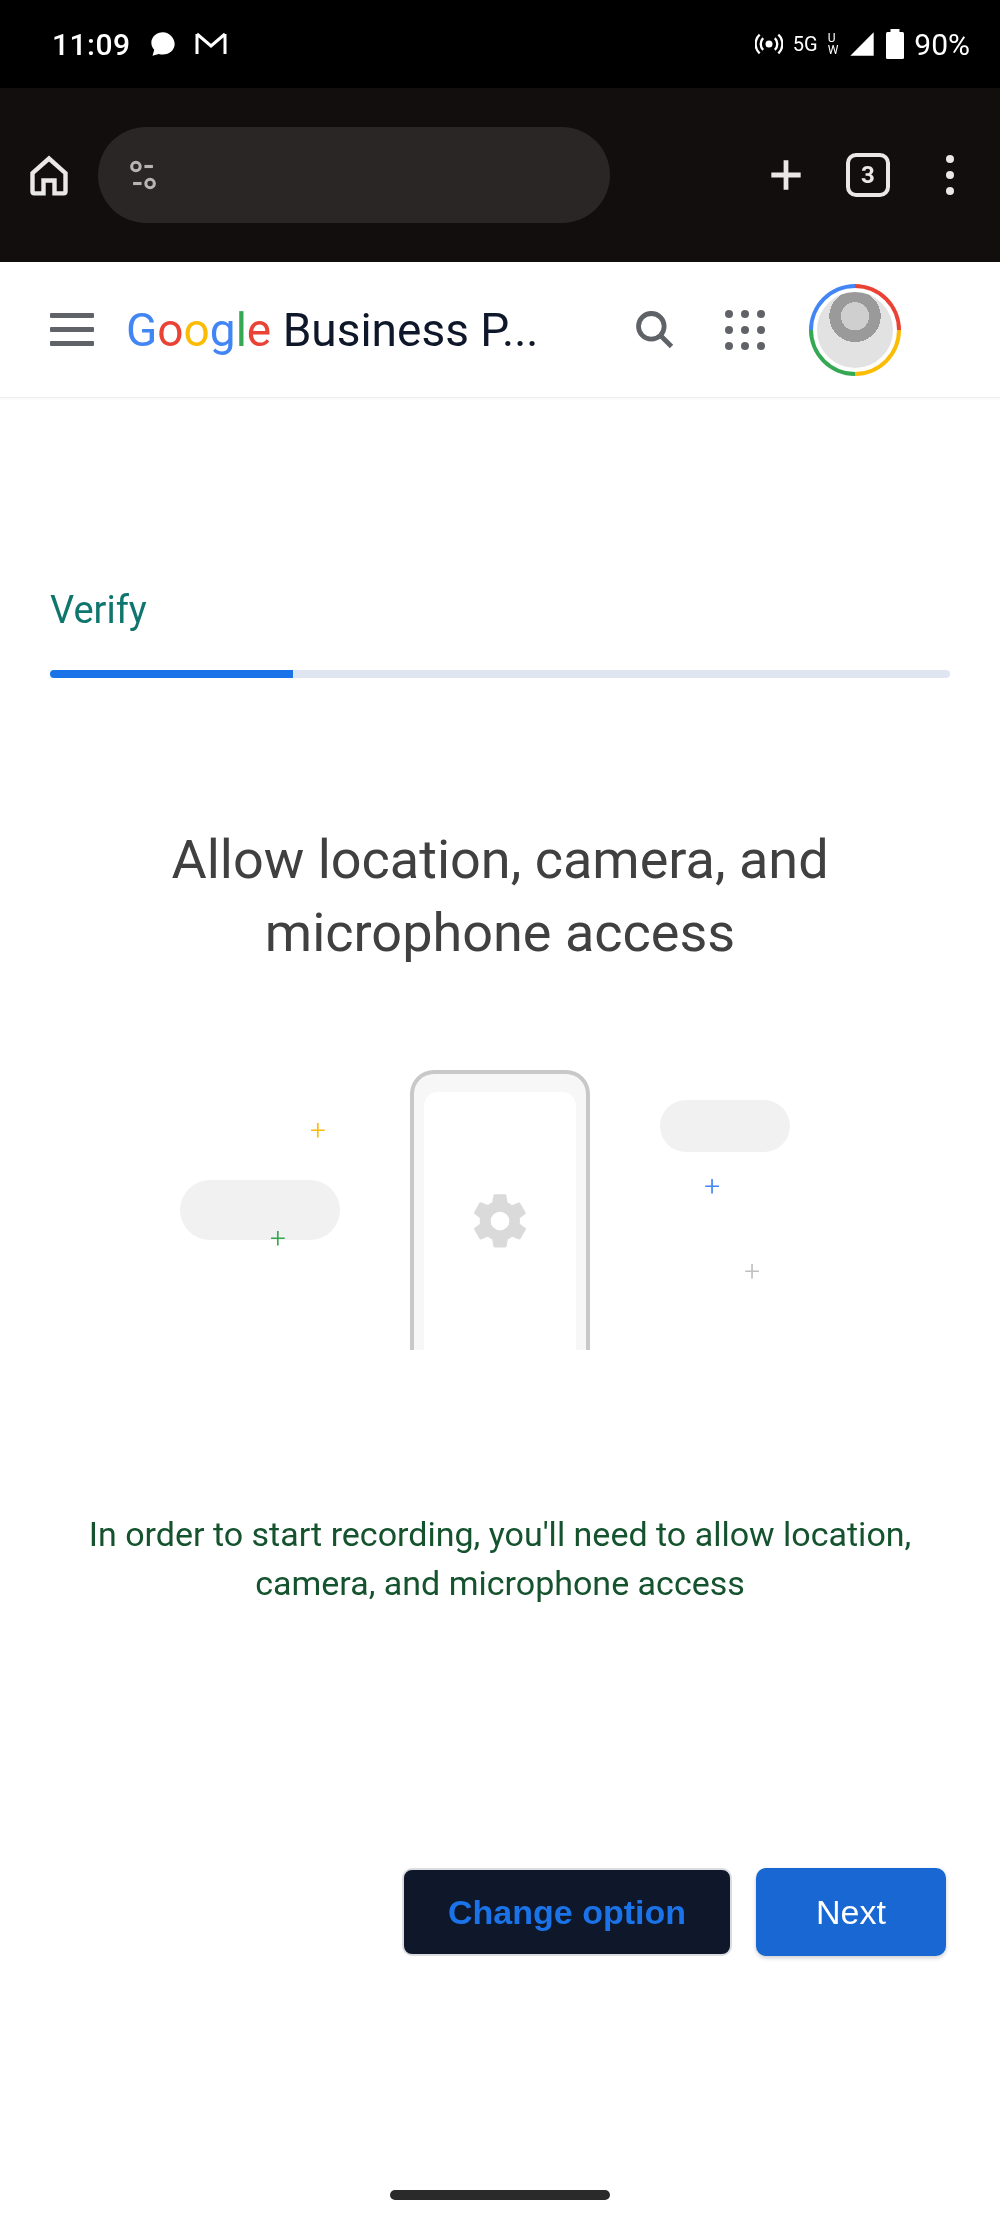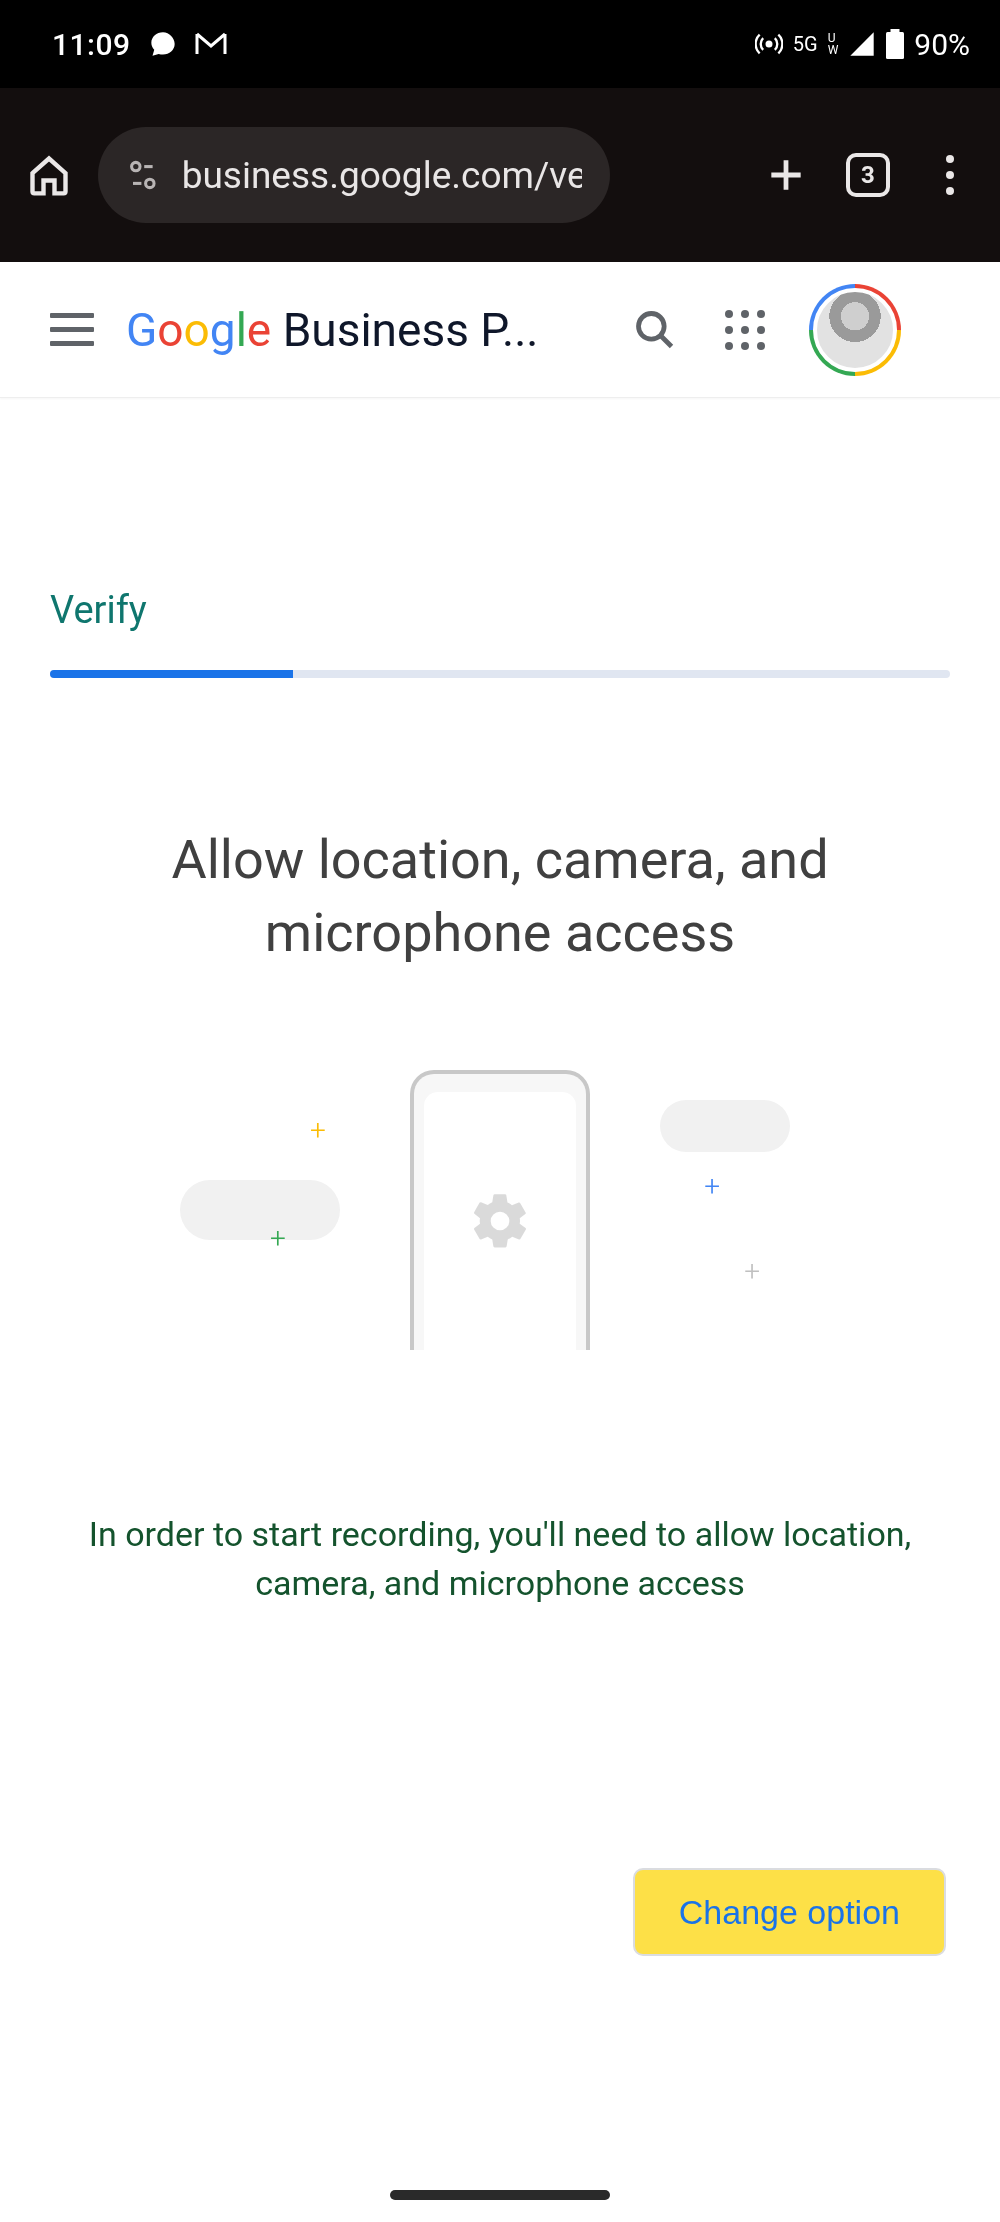--- a/index.html
+++ b/index.html
@@ -187,24 +187,24 @@
   }
   .btn {
     height: 88px;
     border-radius: 10px;
     font-size: 34px;
     padding: 0 44px;
     display:flex; align-items:center; justify-content:center;
     cursor:pointer;
   }
   .btn-secondary {
-    background:#fde047;
+    background:#0f172a;
     border: 2px solid #dadce0;
     color:#1a73e8;
-    font-weight:400;
+    font-weight:700;
   }
   .btn-primary {
     background:#1967d2;
     color:#fff;
     border: none;
     font-weight:500;
     min-width: 190px;
     box-shadow: 0 2px 4px rgba(0,0,0,0.2);
   }
 
@@ -265,21 +265,20 @@
         <path d="M3 11l9-8 9 8v10a1 1 0 0 1-1 1h-5v-7h-6v7H4a1 1 0 0 1-1-1z"></path>
       </svg>
   </div>
   <div class="url-pill">
     <svg width="34" height="34" viewBox="0 0 24 24" fill="none" stroke="#b8b4b4" stroke-width="2.2">
       <circle cx="7" cy="6" r="3"></circle>
         <path d="M13 6h6"></path>
       <circle cx="17" cy="18" r="3"></circle>
         <path d="M5 18h6"></path>
     </svg>
-    <span class="url-text">business.google.com/ve</span>
   </div>
   <div style="flex:1"></div>
   <div class="chrome-plus">
     <svg width="44" height="44" viewBox="0 0 24 24" stroke="#eae7e7" stroke-width="2.6">
         <path d="M12 4v16M4 12h16"></path>
       </svg>
   </div>
   <div class="chrome-tabs">
     <div class="chrome-tabs-box">
       <span>3</span>
@@ -347,17 +346,18 @@
             <path d="M19.4 13a7.5 7.5 0 0 0 .1-1 7.5 7.5 0 0 0-.1-1l2.1-1.6a.5.5 0 0 0 .1-.6l-2-3.5a.5.5 0 0 0-.6-.2l-2.5 1a7.3 7.3 0 0 0-1.7-1l-.4-2.6A.5.5 0 0 0 14 2h-4a.5.5 0 0 0-.5.4L9.1 5a7.3 7.3 0 0 0-1.7 1l-2.5-1a.5.5 0 0 0-.6.2l-2 3.5a.5.5 0 0 0 .1.6L4.5 11a7.5 7.5 0 0 0-.1 1 7.5 7.5 0 0 0 .1 1l-2.1 1.6a.5.5 0 0 0-.1.6l2 3.5a.5.5 0 0 0 .6.2l2.5-1a7.3 7.3 0 0 0 1.7 1l.4 2.6a.5.5 0 0 0 .5.4h4a.5.5 0 0 0 .5-.4l.4-2.6a7.3 7.3 0 0 0 1.7-1l2.5 1a.5.5 0 0 0 .6-.2l2-3.5a.5.5 0 0 0-.1-.6zM12 15.5A3.5 3.5 0 1 1 15.5 12 3.5 3.5 0 0 1 12 15.5z"></path>
           </svg>
         </div>
       </div>
     </div>
 
     <p class="body-text">In order to start recording, you'll need to allow location, camera, and microphone access</p>
 
     <div class="button-row">
       <button class="btn btn-secondary">Change option</button>
+      <button class="btn btn-primary">Next</button>
     </div>
   </div>
 </div>
 
 <div class="nav-handle"></div>
 
 </body></html>

